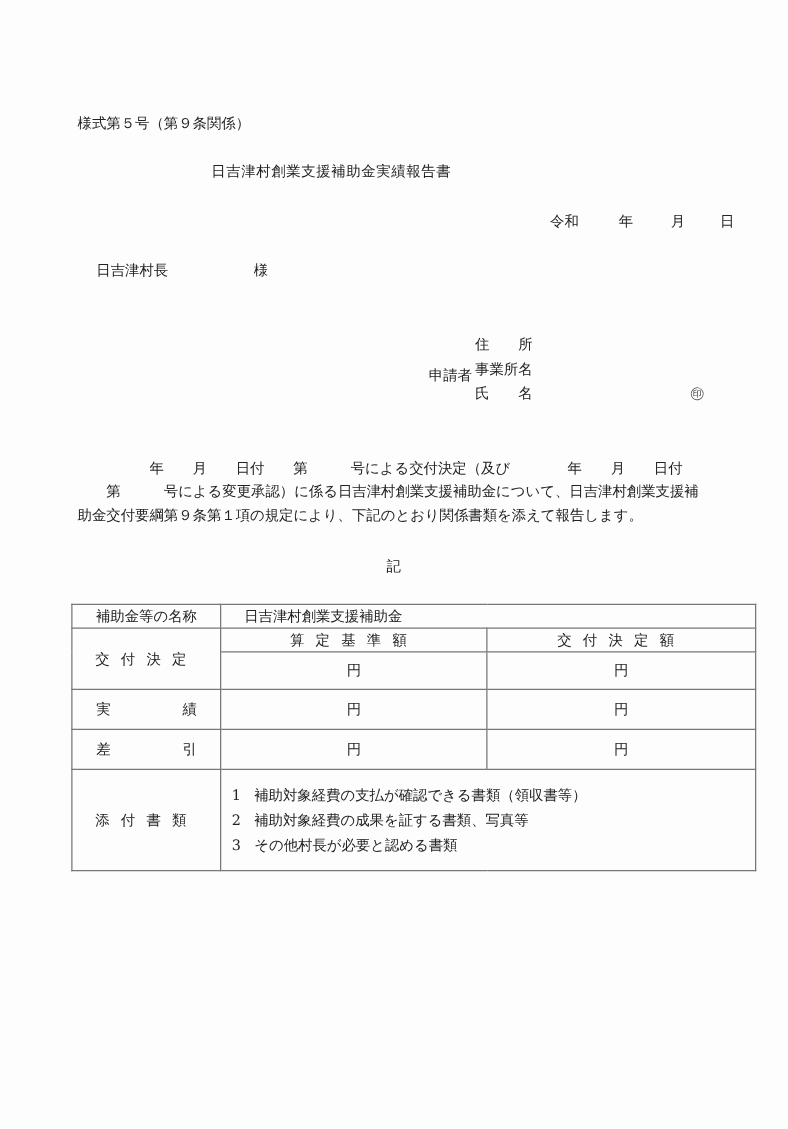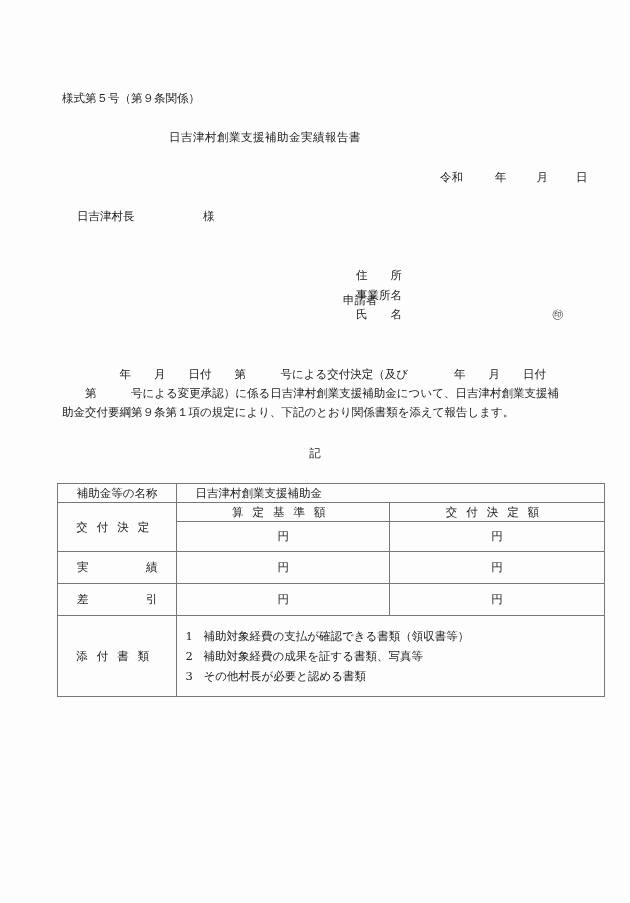--- a/index.html
+++ b/index.html
@@ -6,21 +6,21 @@
   body { width:630px; height:903px; background:#fdfdfd; position:relative; overflow:hidden;
          font-family:"DejaVu Serif","Liberation Serif",serif; color:#222; font-size:11.5px; }
   .abs { position:absolute; white-space:nowrap; }
   .form-no { left:62px; top:91px; }
   .title { left:0; width:530px; top:130px; text-align:center; letter-spacing:0.5px; }
   .date { left:440px; top:170px; }
   .date span { display:inline-block; }
   .addressee { left:77px; top:209px; }
   .sama { left:203px; top:209px; }
   .applicant { left:343px; top:249px;margin-top:44px; }
-  .app-row { left:356px; }
+  .app-row { left:380px; }
   .seal { left:552px; top:307px; }
   .body-text { left:62px; width:510px; line-height:19px; }
   .ki { left:0; width:630px; text-align:center; top:446px; }
   table.rep { position:absolute; left:57px; top:483px; width:548px; border-collapse:collapse; }
   table.rep td { border:1px solid #777; padding:0; text-align:center; height:18px; }
   .lbl-spread { letter-spacing:9px;margin-top:36px; }
   .att-list { text-align:left !important; padding:10px 0 10px 8px !important; line-height:20px; }
   .att-list div span.n { display:inline-block; width:18px; }
 </style>
 </head>

